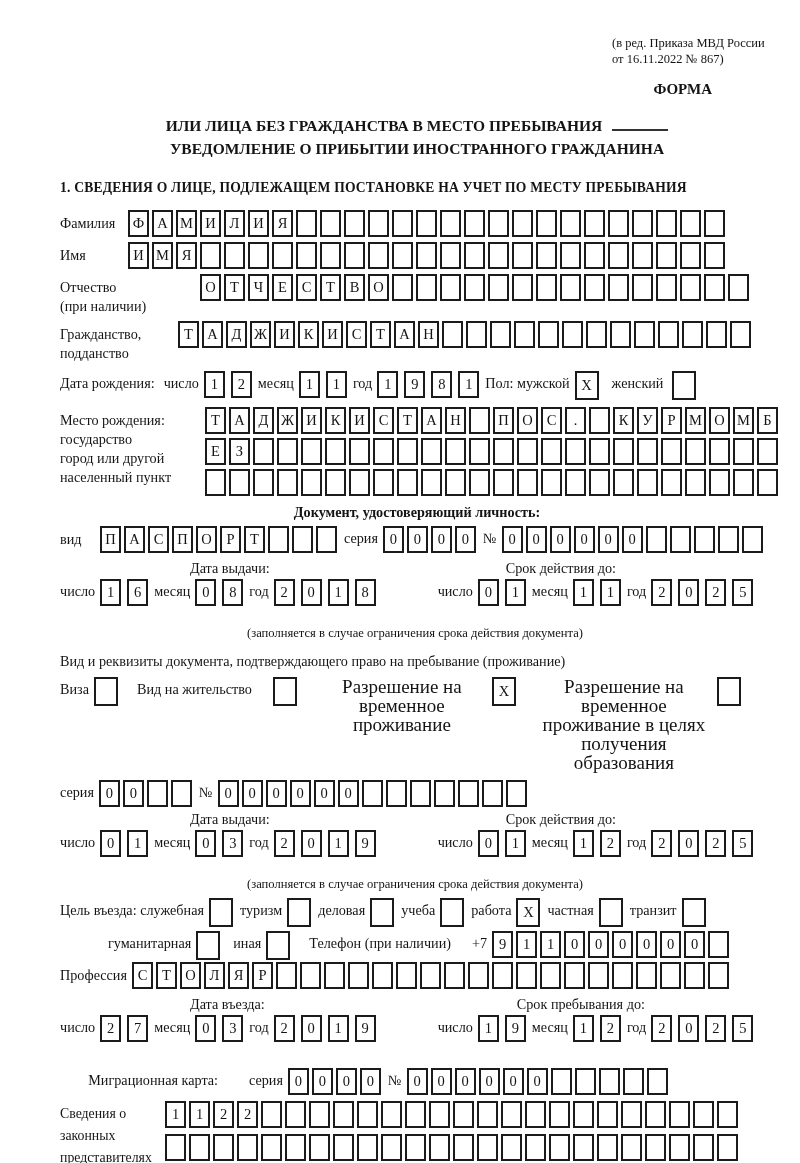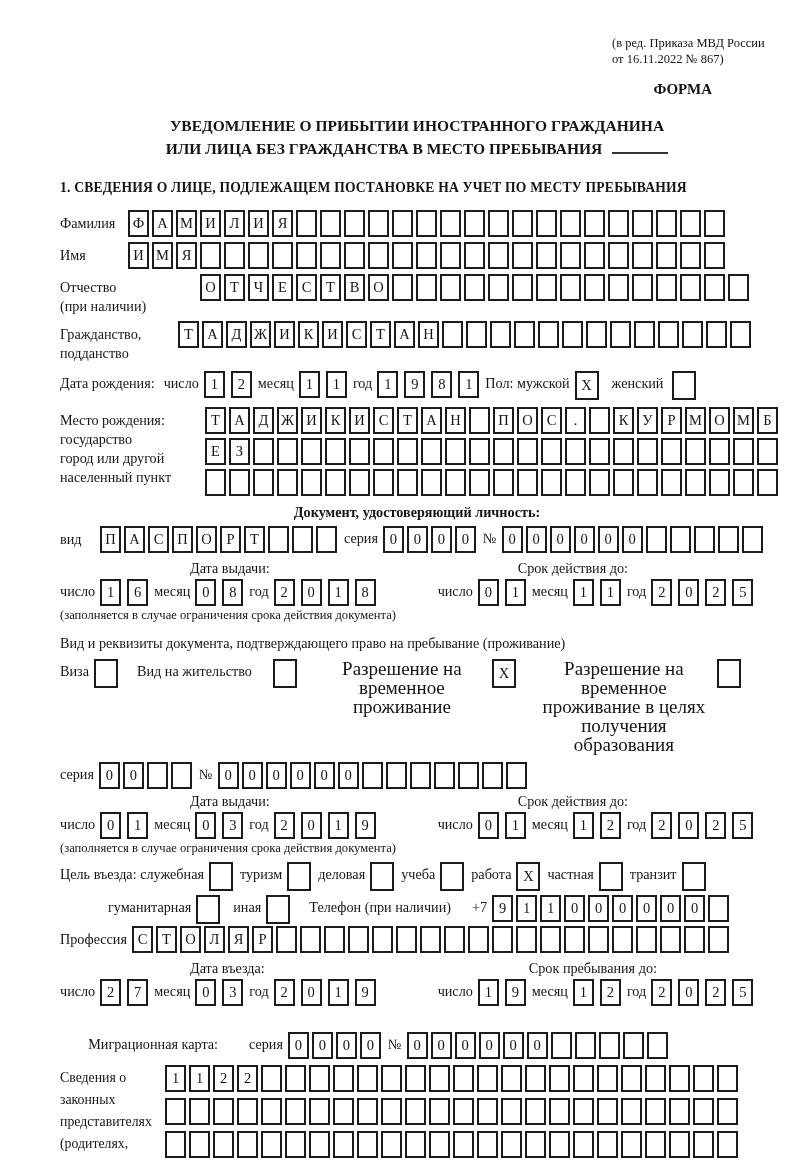--- a/index.html
+++ b/index.html
@@ -23,40 +23,40 @@
   .cell{box-sizing:border-box;width:21px;height:27px;border:2px solid #1b1b1b;margin-right:3px;
         display:flex;align-items:center;justify-content:center;font-size:14.5px;background:#fff;}
   .dcells .cell{margin-right:6px;}
   .cbx .cell{width:24px;height:29px;}
   .stack > .cells{margin-bottom:4px;}
 
   .dlab{font-size:14.2px;padding:4px 5px 0 0;flex-shrink:0;text-align:right;}
   .mlL{margin-left:10px;} .mlS{margin-left:4px;} .mlM{margin-left:16px;} .mlXL{margin-left:56px;}
 
   .dochead{text-align:center;font-weight:bold;font-size:14.2px;margin-top:4px;}
-  .dhead{display:flex;font-size:14.2px;margin-top:7px;gap:12px;}
+  .dhead{display:flex;font-size:14.2px;margin-top:7px;}
   .dh1{margin-left:130px;} .dh2{margin-left:236px;}
-  .note{text-align:left;font-size:12.6px;margin-top:2px;padding-right:4px;}
+  .note{text-align:center;font-size:12.6px;margin-top:20px;padding-right:4px;}
   .plain{font-size:14.2px;line-height:24px;margin-top:8px;}
   .ctr{text-align:center;font-size:19px;line-height:19px;flex-shrink:0;}
 </style>
 </head>
 <body>
 
 <div class="page">
 
   <div class="hdr2">
     <div>(в ред. Приказа МВД России</div>
     <div>от 16.11.2022 № 867)</div>
   </div>
   <div class="forma">ФОРМА</div>
 
   <div class="title">
+    <div><span>ИЛИ ЛИЦА БЕЗ ГРАЖДАНСТВА В МЕСТО ПРЕБЫВАНИЯ</span><span class="uline"></span></div>
     <div>УВЕДОМЛЕНИЕ О ПРИБЫТИИ ИНОСТРАННОГО ГРАЖДАНИНА</div>
-    <div><span>ИЛИ ЛИЦА БЕЗ ГРАЖДАНСТВА В МЕСТО ПРЕБЫВАНИЯ</span><span class="uline"></span></div>
   </div>
 
   <div class="sec">1. СВЕДЕНИЯ О ЛИЦЕ, ПОДЛЕЖАЩЕМ ПОСТАНОВКЕ НА УЧЕТ ПО МЕСТУ ПРЕБЫВАНИЯ</div>
 
   <div class="row" style="margin-top:14px;">
     <span class="lbl w68">Фамилия</span>
     <span class="cells">
         <span class="cell">Ф</span>
         <span class="cell">А</span>
         <span class="cell">М</span>

